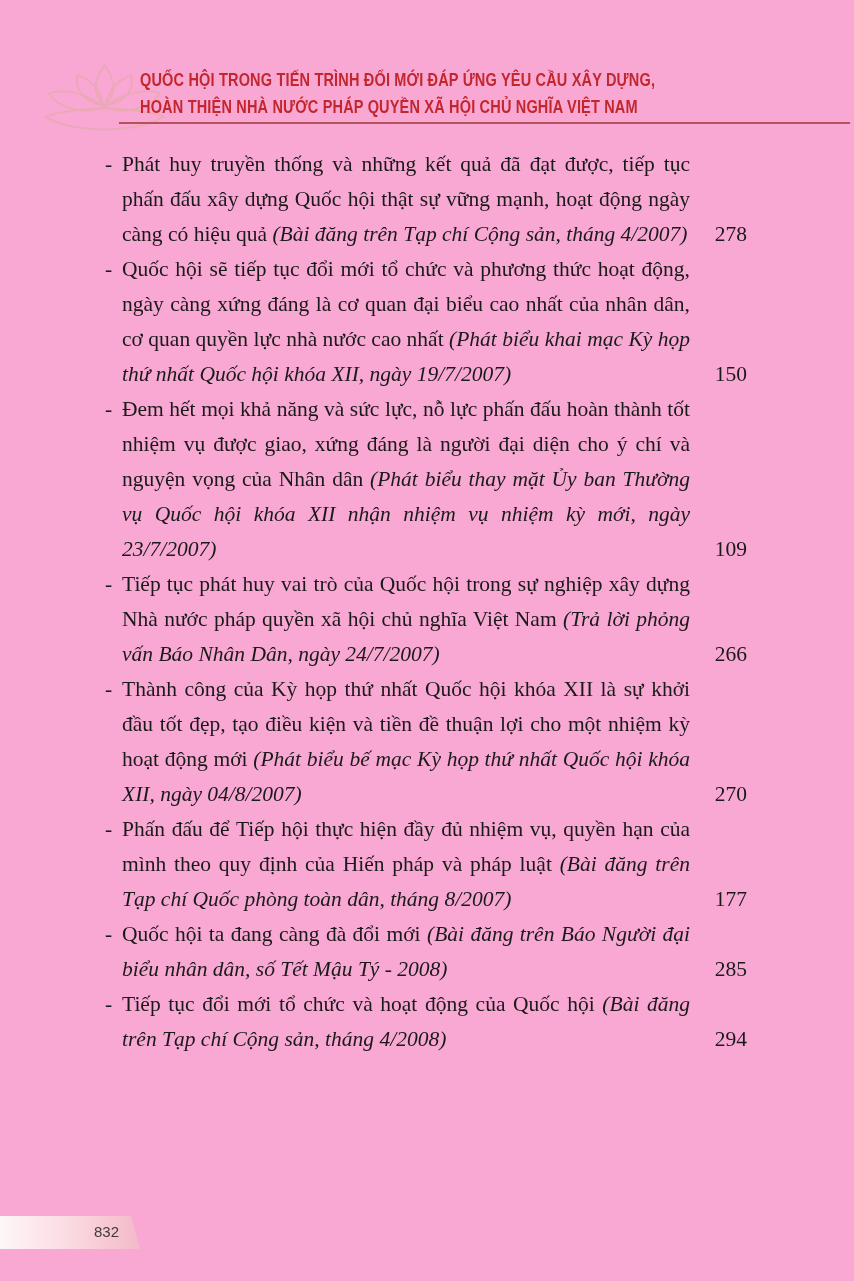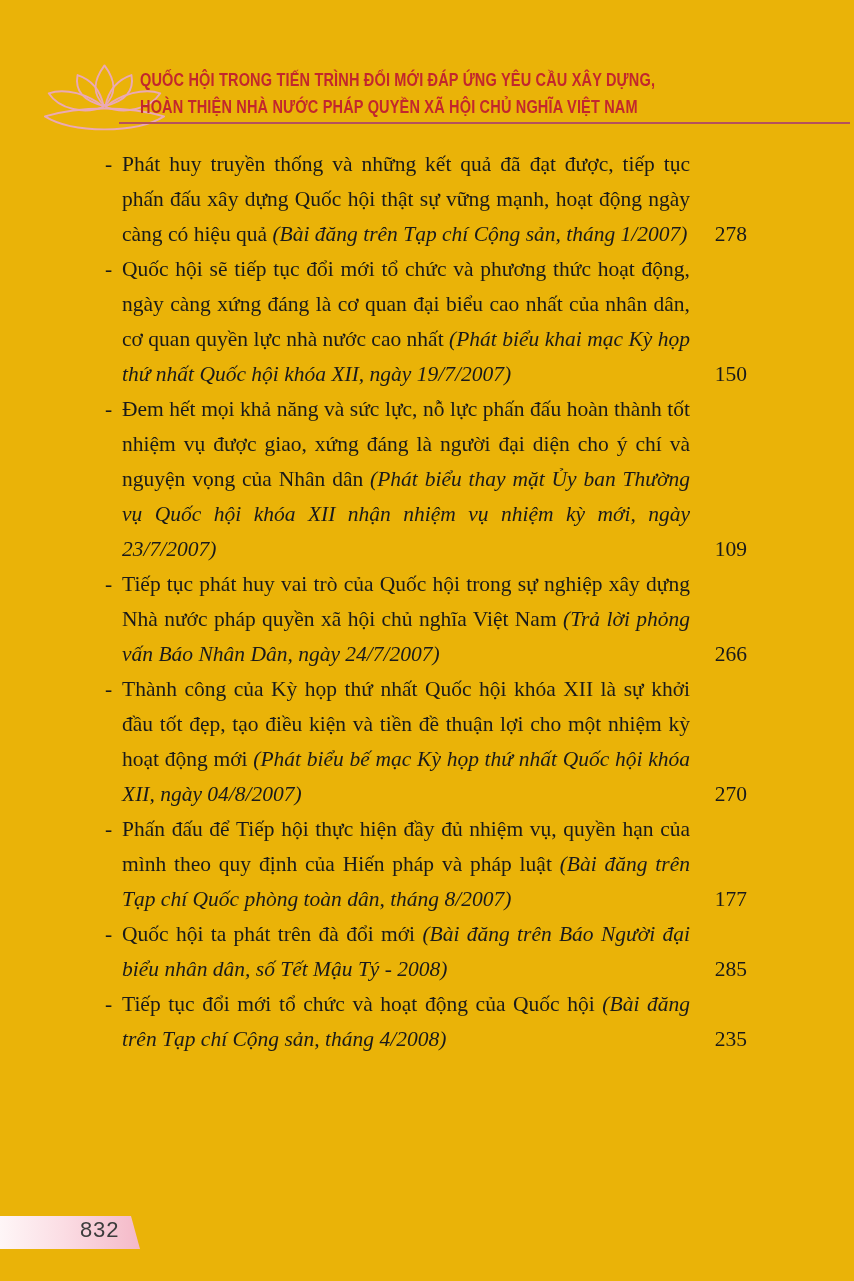--- a/index.html
+++ b/index.html
@@ -1,21 +1,21 @@
 <!DOCTYPE html>
 <html lang="vi"><head>
 <meta charset="utf-8">
 <style>
   * { margin: 0; padding: 0; box-sizing: border-box; }
   html, body { background: #ffffff; }
   .page {
     position: relative;
     width: 854px;
     height: 1281px;
-    background: #eab308;
+    background: #f9a8d4;
     overflow: hidden;
     font-family: "Liberation Serif", serif;
   }
 
   
   .lotus-wrap {
     position: absolute;
     left: 42px;
     top: 62px;
     width: 125px;
@@ -83,23 +83,23 @@
     width: 140px;
     height: 33px;
     background: linear-gradient(90deg, #fef6f7 0%, #fbdde4 45%, #f4b9c8 100%);
     clip-path: polygon(0 0, 131px 0, 140px 100%, 0 100%);
   }
   .folio {
     position: absolute;
     right: 21px;
     top: 0;
     line-height: 32px;
-    font-size: 22px;
+    font-size: 15px;
     color: #3c3c3c;
-    font-family: Liberation Mono, monospace;
+    font-family: Liberation Sans, sans-serif;
   }
 </style>
 </head>
 <body>
 
 <div class="page">
 
   <div class="lotus-wrap">
     <svg width="125" height="78" viewBox="0 0 130 80" fill="none" xmlns="http://www.w3.org/2000/svg">
       <g stroke="#eba9b6" stroke-width="2" fill="none" stroke-linejoin="round">
@@ -115,21 +115,21 @@
 
   <div class="header-text">
     <div class="hline">QUỐC HỘI TRONG TIẾN TRÌNH ĐỔI MỚI ĐÁP ỨNG YÊU CẦU XÂY DỰNG,</div>
     <div class="hline">HOÀN THIỆN NHÀ NƯỚC PHÁP QUYỀN XÃ HỘI CHỦ NGHĨA VIỆT NAM</div>
   </div>
   <div class="header-rule"></div>
 
   <div class="toc">
 
     <div class="entry">
-      <span class="bullet">-</span><span>Phát huy truyền thống và những kết quả đã đạt được, tiếp tục phấn đấu xây dựng Quốc hội thật sự vững mạnh, hoạt động ngày càng có hiệu quả</span> <span class="esource">(Bài đăng trên Tạp chí Cộng sản, tháng 1/2007)</span>
+      <span class="bullet">-</span><span>Phát huy truyền thống và những kết quả đã đạt được, tiếp tục phấn đấu xây dựng Quốc hội thật sự vững mạnh, hoạt động ngày càng có hiệu quả</span> <span class="esource">(Bài đăng trên Tạp chí Cộng sản, tháng 4/2007)</span>
       <span class="pagenum">278</span>
     </div>
 
     <div class="entry">
       <span class="bullet">-</span><span>Quốc hội sẽ tiếp tục đổi mới tổ chức và phương thức hoạt động, ngày càng xứng đáng là cơ quan đại biểu cao nhất của nhân dân, cơ quan quyền lực nhà nước cao nhất</span> <span class="esource">(Phát biểu khai mạc Kỳ họp thứ nhất Quốc hội khóa XII, ngày 19/7/2007)</span>
       <span class="pagenum">150</span>
     </div>
 
     <div class="entry">
       <span class="bullet">-</span><span>Đem hết mọi khả năng và sức lực, nỗ lực phấn đấu hoàn thành tốt nhiệm vụ được giao, xứng đáng là người đại diện cho ý chí và nguyện vọng của Nhân dân</span> <span class="esource">(Phát biểu thay mặt Ủy ban Thường vụ Quốc hội khóa XII nhận nhiệm vụ nhiệm kỳ mới, ngày 23/7/2007)</span>
@@ -145,27 +145,27 @@
       <span class="bullet">-</span><span>Thành công của Kỳ họp thứ nhất Quốc hội khóa XII là sự khởi đầu tốt đẹp, tạo điều kiện và tiền đề thuận lợi cho một nhiệm kỳ hoạt động mới</span> <span class="esource">(Phát biểu bế mạc Kỳ họp thứ nhất Quốc hội khóa XII, ngày 04/8/2007)</span>
       <span class="pagenum">270</span>
     </div>
 
     <div class="entry">
       <span class="bullet">-</span><span>Phấn đấu để Tiếp hội thực hiện đầy đủ nhiệm vụ, quyền hạn của mình theo quy định của Hiến pháp và pháp luật</span> <span class="esource">(Bài đăng trên Tạp chí Quốc phòng toàn dân, tháng 8/2007)</span>
       <span class="pagenum">177</span>
     </div>
 
     <div class="entry">
-      <span class="bullet">-</span><span>Quốc hội ta phát trên đà đổi mới</span> <span class="esource">(Bài đăng trên Báo Người đại biểu nhân dân, số Tết Mậu Tý - 2008)</span>
+      <span class="bullet">-</span><span>Quốc hội ta đang càng đà đổi mới</span> <span class="esource">(Bài đăng trên Báo Người đại biểu nhân dân, số Tết Mậu Tý - 2008)</span>
       <span class="pagenum">285</span>
     </div>
 
     <div class="entry">
       <span class="bullet">-</span><span>Tiếp tục đổi mới tổ chức và hoạt động của Quốc hội</span> <span class="esource">(Bài đăng trên Tạp chí Cộng sản, tháng 4/2008)</span>
-      <span class="pagenum">235</span>
+      <span class="pagenum">294</span>
     </div>
 
   </div>
 
   <div class="folio-band">
     <span class="folio">832</span>
   </div>
 
 </div>
 

